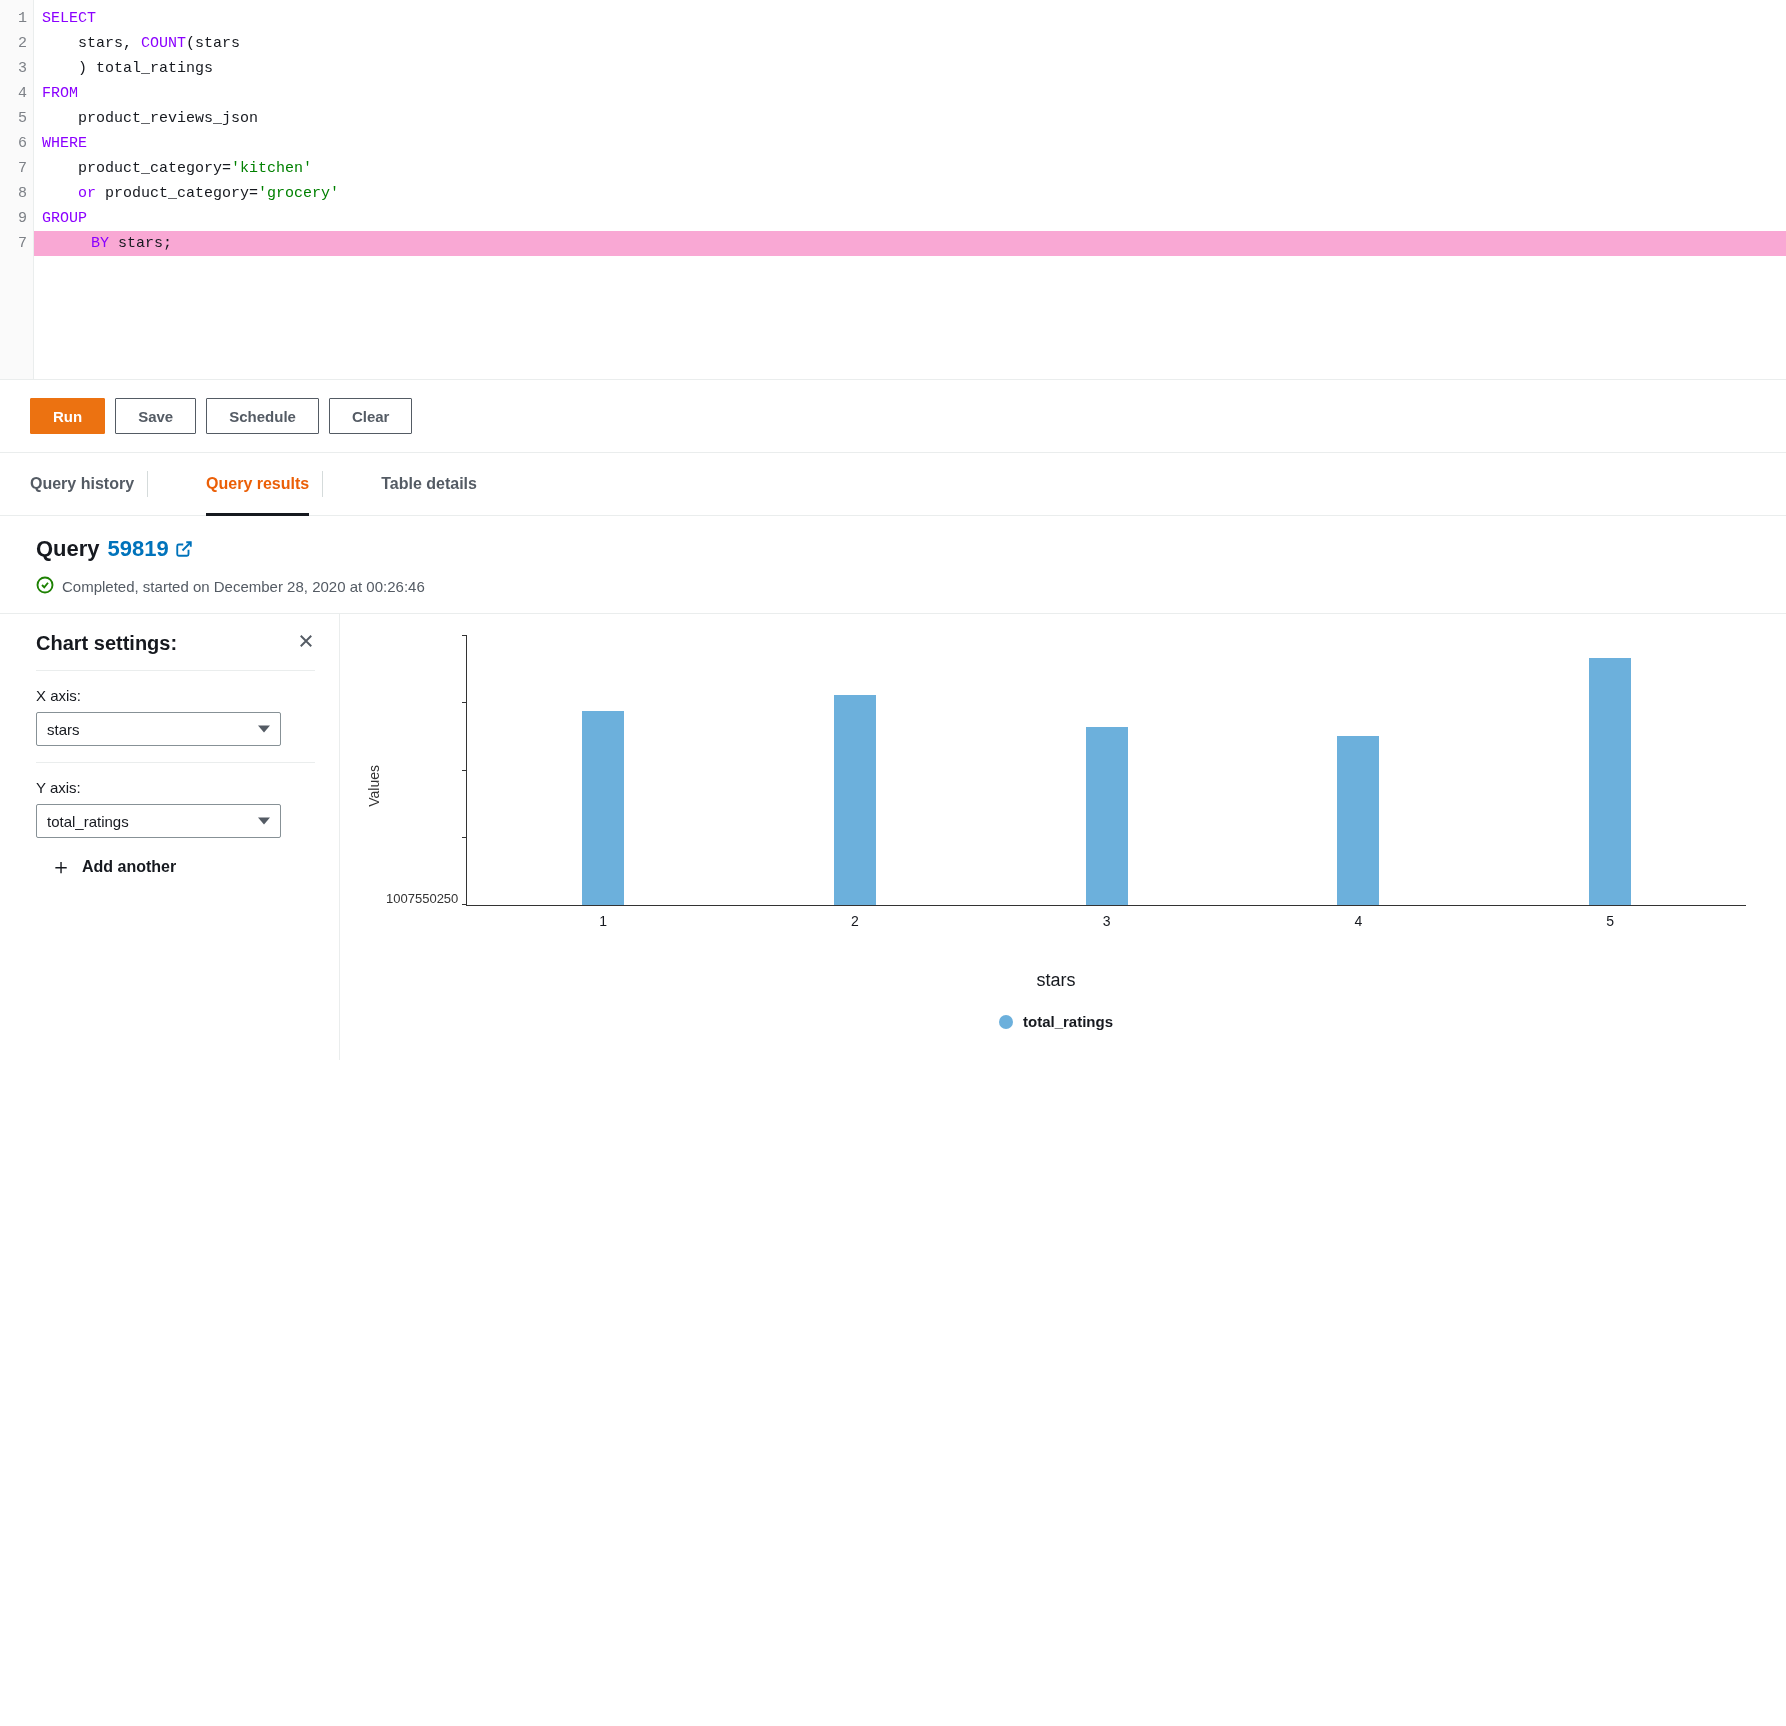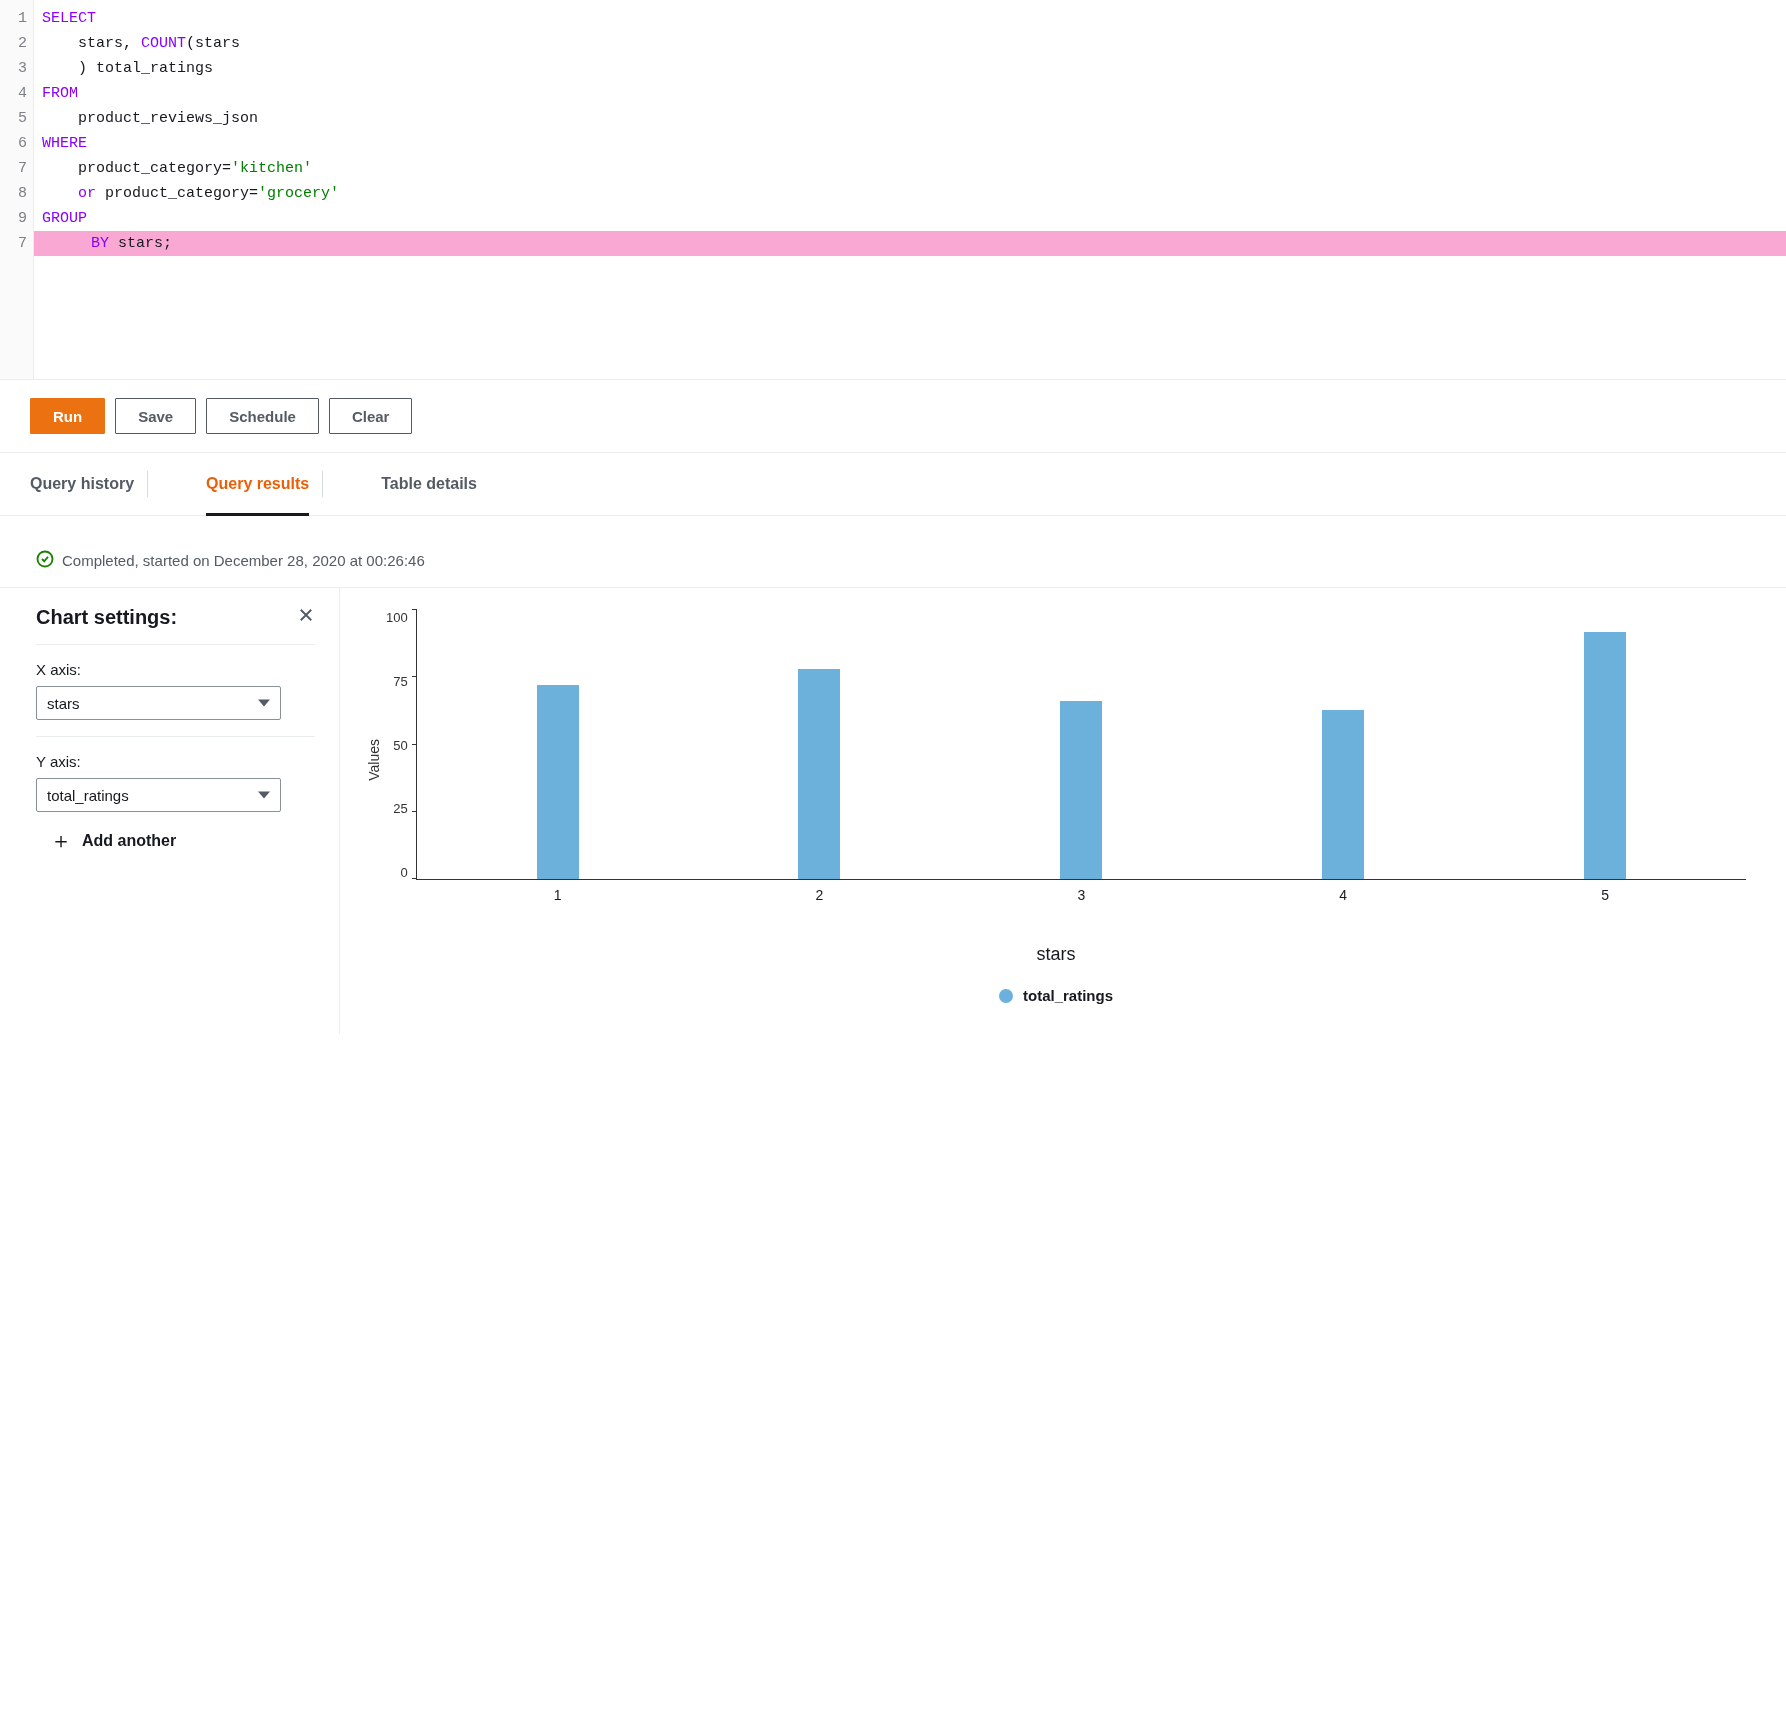--- a/index.html
+++ b/index.html
@@ -202,21 +202,21 @@
   .y-label {
     writing-mode: vertical-rl;
     transform: rotate(180deg);
     font-size:14px;
     color:#333;
     align-self:center;
     margin-right:4px;
   }
   .y-axis {
     display:flex;
-    flex-direction:column;
+    flex-direction:row;
     justify-content:space-between;
     align-items:flex-end;
     height:270px;
     padding-right:8px;
     font-size:13px;
     color:#333;
   }
   .plot {
     flex:1;
     position:relative;
@@ -297,20 +297,33 @@
   <button class="btn">Clear</button>
 </div>
 
 <div class="tabs">
   <div class="tab sep">Query history</div>
   <div class="tab sep active">Query results</div>
   <div class="tab">Table details</div>
 </div>
 
 <div class="results-header">
+  <h2>
+    <span>Query </span>
+    <a href="#">
+      <span>59819</span>
+      <span class="ext-icon">
+        <svg width="18" height="18" viewBox="0 0 24 24" fill="none" stroke="#0073bb" stroke-width="2.5">
+          <path d="M15 3h6v6"></path>
+            <path d="M10 14L21 3"></path>
+            <path d="M18 13v6a2 2 0 0 1-2 2H5a2 2 0 0 1-2-2V8a2 2 0 0 1 2-2h6"></path>
+        </svg>
+      </span>
+    </a>
+  </h2>
   <div class="status-line">
     <span>
       <svg width="18" height="18" viewBox="0 0 24 24" fill="none" stroke="#1d8102" stroke-width="2.5">
         <circle cx="12" cy="12" r="10"></circle>
           <path d="M8 12l3 3 5-6"></path>
       </svg>
     </span>
     <span>Completed, started on December 28, 2020 at 00:26:46</span>
   </div>
 </div>

